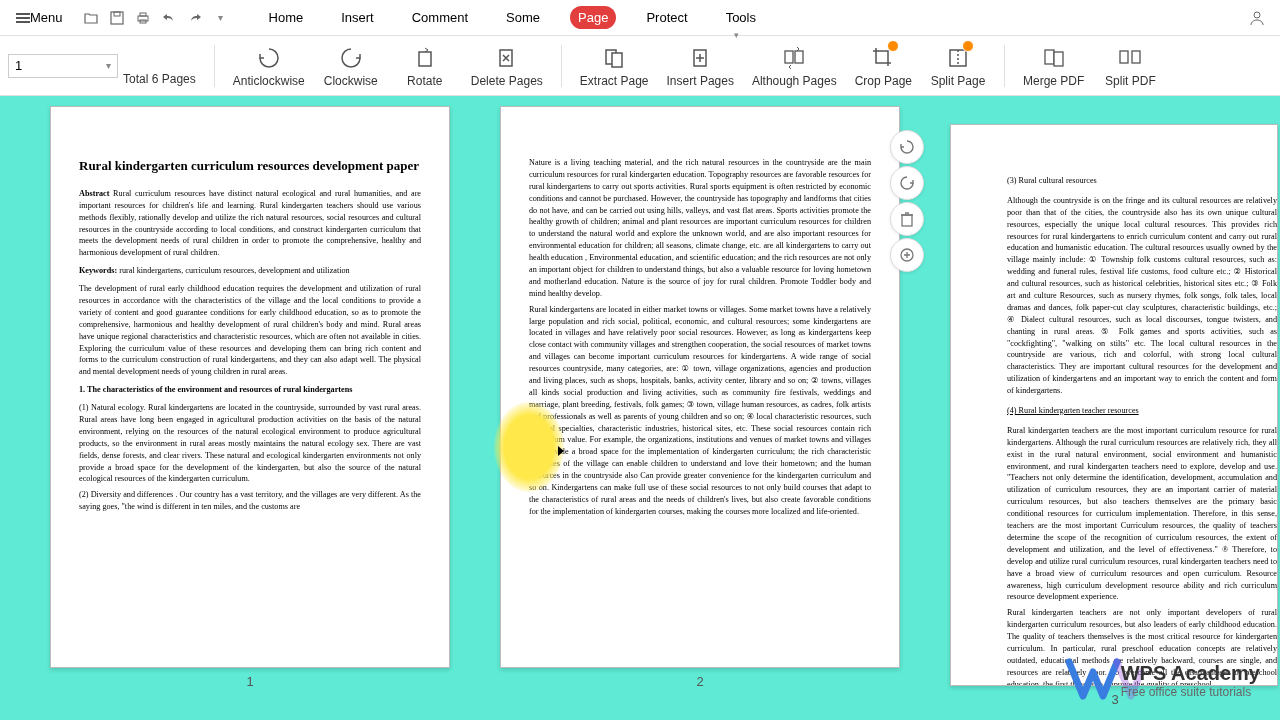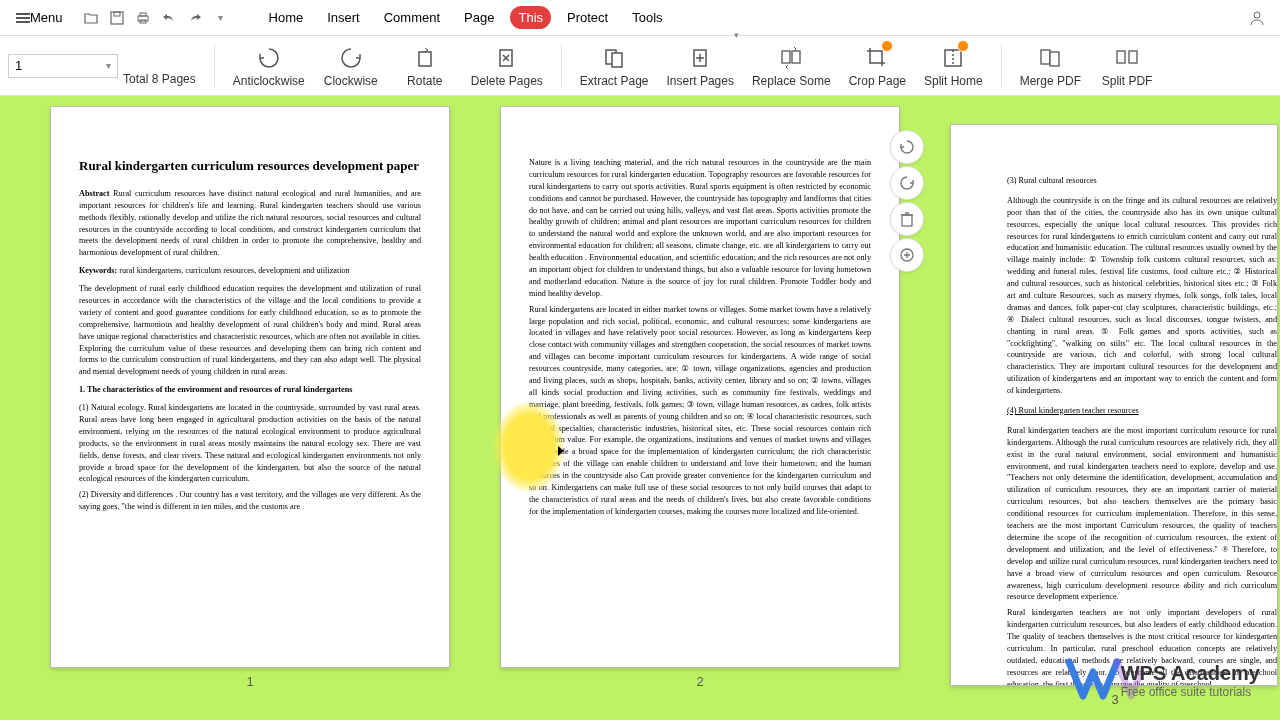--- a/index.html
+++ b/index.html
@@ -4,39 +4,39 @@
 <style>
 * { margin: 0; padding: 0; box-sizing: border-box; }
 body { font-family: -apple-system, "Segoe UI", sans-serif; font-size: 13px; background: #fff; width: 1280px; height: 720px; overflow: hidden; }
 
 .menubar { display: flex; align-items: center; padding: 0 8px; height: 36px; border-bottom: 1px solid #e0e0e0; gap: 2px; }
 .menubar .menu-btn { display: flex; align-items: center; padding: 4px 8px; cursor: pointer; }
 .menubar .hamburger { display: inline-block; }
 .menubar .hamburger span { display: block; width: 14px; height: 2px; background: #555; margin: 2px 0; }
 .menubar .qat { display: flex; gap: 10px; margin-left: 10px; align-items: center; color: #666; }
 .menubar .qat .ico { width: 16px; height: 16px; cursor: pointer; display:flex;align-items:center;justify-content:center; }
-.menubar .tabs { display: flex; gap: 8px; margin-left: 30px; align-items: center; }
+.menubar .tabs { display: flex; gap: 22px; margin-left: 30px; align-items: center; }
 .menubar .tabs .tab { cursor: pointer; padding: 4px 8px; border-radius: 12px; }
 .menubar .tabs .tab.active { background: #e33e3e; color: #fff; }
 .menubar .spacer { flex: 1; }
 .menubar .user-ico { width: 18px; height: 18px; margin-right: 6px; }
 
 .ribbon { display: flex; align-items: center; height: 60px; border-bottom: 1px solid #e0e0e0; padding: 0 8px; gap: 18px; }
 .ribbon .pageno { display: flex; align-items: center; gap: 8px; }
 .ribbon .pageno input { width: 110px; height: 24px; border: 1px solid #ccc; padding: 0 6px; font-size: 13px; }
 .ribbon .pageno .dd { color: #888; font-size: 10px; margin-left:-20px; }
 .ribbon .total { font-size: 12px; color: #333; margin-top: 26px; margin-left: -6px; }
 .ribbon .sep { width: 1px; height: 42px; background: #e0e0e0; }
 .ribbon .tool { display: flex; flex-direction: column; align-items: center; gap: 2px; cursor: pointer; min-width: 56px; font-size: 12px; color: #333; }
 .ribbon .tool .ic { width: 28px; height: 28px; display:flex;align-items:center;justify-content:center; }
 .ribbon .tool .lab { white-space: nowrap; }
 .badge { position: relative; }
 .badge::after { content:''; position:absolute; top:-4px; right:-2px; width:10px; height:10px; background:#ff8a00; border-radius:50%; border:1px solid #fff; }
 
-.workspace { position: relative; background: #bef264; height: 624px; overflow: hidden; display:flex; gap:50px; padding: 10px 0 0 50px; }
+.workspace { position: relative; background: #5eead4; height: 624px; overflow: hidden; display:flex; gap:50px; padding: 10px 0 0 50px; }
 .page { position: relative; width: 400px; }
 .page .sheet { background:#fff; border:1px solid #bbb; box-shadow:0 2px 4px rgba(0,0,0,.15); width:400px; height:562px; padding:50px 28px; font-family:"Times New Roman",serif; font-size:8.2px; line-height:1.45; color:#000; overflow:hidden; }
 .page .sheet.partial { padding-left:0; width:328px; }
 .page .pno { text-align:center; margin-top:6px; color:#555; font-size:13px; }
 .sheet h2 { font-size:13px; font-weight:bold; margin-bottom:12px; }
 .sheet p { text-align: justify; margin-bottom:4px; }
 .sheet .kw { margin:6px 0; }
 .sheet .sect-num { font-weight:bold; }
 .sheet .sect { font-weight:bold; margin:6px 0; }
 .highlight { background: radial-gradient(ellipse, #ffe94a 0%, #ffe94a 50%, rgba(255,233,74,0) 75%); position:absolute; width:70px; height:90px; border-radius:50%; z-index:5; pointer-events:none; }
@@ -91,40 +91,40 @@
         <svg width="16" height="16" viewBox="0 0 16 16">
           <path d="M10 4l4 3-4 3V8c-3 0-6 1-6 4 0-5 3-6 6-6z" fill="#666"></path>
         </svg>
       </span>
     <span class="ico" style="font-size:10px;color:#888;">▾</span>
   </div>
   <div class="tabs">
     <span class="tab">Home</span>
     <span class="tab">Insert</span>
     <span class="tab">Comment</span>
-    <span class="tab">Page</span>
-    <span class="tab active">This</span>
+    <span class="tab">Some</span>
+    <span class="tab active">Page</span>
     <span class="tab">Protect</span>
     <span class="tab">Tools</span>
   </div>
   <div class="spacer"></div>
   <span class="user-ico">
       <svg width="18" height="18" viewBox="0 0 18 18">
         <circle cx="9" cy="6" r="3" fill="none" stroke="#666"></circle>
         <path d="M3 16c0-3 3-5 6-5s6 2 6 5" fill="none" stroke="#666"></path>
       </svg>
     </span>
 </div>
 
 <div class="ribbon">
   <div class="pageno">
     <input value="1" style="">
     <span class="dd">▾</span>
   </div>
-  <div class="total">Total 8 Pages</div>
+  <div class="total">Total 6 Pages</div>
   <div class="sep"></div>
   <div class="tool">
     <span class="ic">
         <svg width="26" height="26" viewBox="0 0 26 26">
           <path d="M13 4a9 9 0 1 1-9 9" fill="none" stroke="#555" stroke-width="1.5"></path>
           <path d="M4 9l0 4 4 0" fill="none" stroke="#555" stroke-width="1.5"></path>
         </svg>
       </span>
     <span class="lab">Anticlockwise</span>
   </div>
@@ -176,38 +176,38 @@
       <span style="font-size:9px;color:#888;margin-top:-14px;margin-left:72px;position:absolute;">▾</span>
   </div>
   <div class="tool">
     <span class="ic">
         <svg width="26" height="26" viewBox="0 0 26 26">
           <rect x="4" y="6" width="8" height="12" fill="none" stroke="#555" stroke-width="1.3"></rect>
           <rect x="14" y="6" width="8" height="12" fill="none" stroke="#555" stroke-width="1.3"></rect>
           <path d="M10 20l-2 2 2 2M16 2l2 2-2 2" fill="none" stroke="#555"></path>
         </svg>
       </span>
-    <span class="lab">Replace Some</span>
+    <span class="lab">Although Pages</span>
   </div>
   <div class="tool">
     <span class="ic badge">
         <svg width="26" height="26" viewBox="0 0 26 26">
           <path d="M6 3v15h15M3 6h15v15" fill="none" stroke="#555" stroke-width="1.5"></path>
         </svg>
       </span>
     <span class="lab">Crop Page</span>
   </div>
   <div class="tool">
     <span class="ic badge">
         <svg width="26" height="26" viewBox="0 0 26 26">
           <rect x="5" y="5" width="16" height="16" fill="none" stroke="#555" stroke-width="1.5"></rect>
           <path d="M13 5v16" stroke="#555" stroke-width="1.5" stroke-dasharray="2 2"></path>
         </svg>
       </span>
-    <span class="lab">Split Home</span>
+    <span class="lab">Split Page</span>
   </div>
   <div class="sep"></div>
   <div class="tool">
     <span class="ic">
         <svg width="26" height="26" viewBox="0 0 26 26">
           <rect x="4" y="5" width="9" height="14" fill="none" stroke="#555" stroke-width="1.3"></rect>
           <rect x="13" y="7" width="9" height="14" fill="#fff" stroke="#555" stroke-width="1.3"></rect>
         </svg>
       </span>
     <span class="lab">Merge PDF</span>

